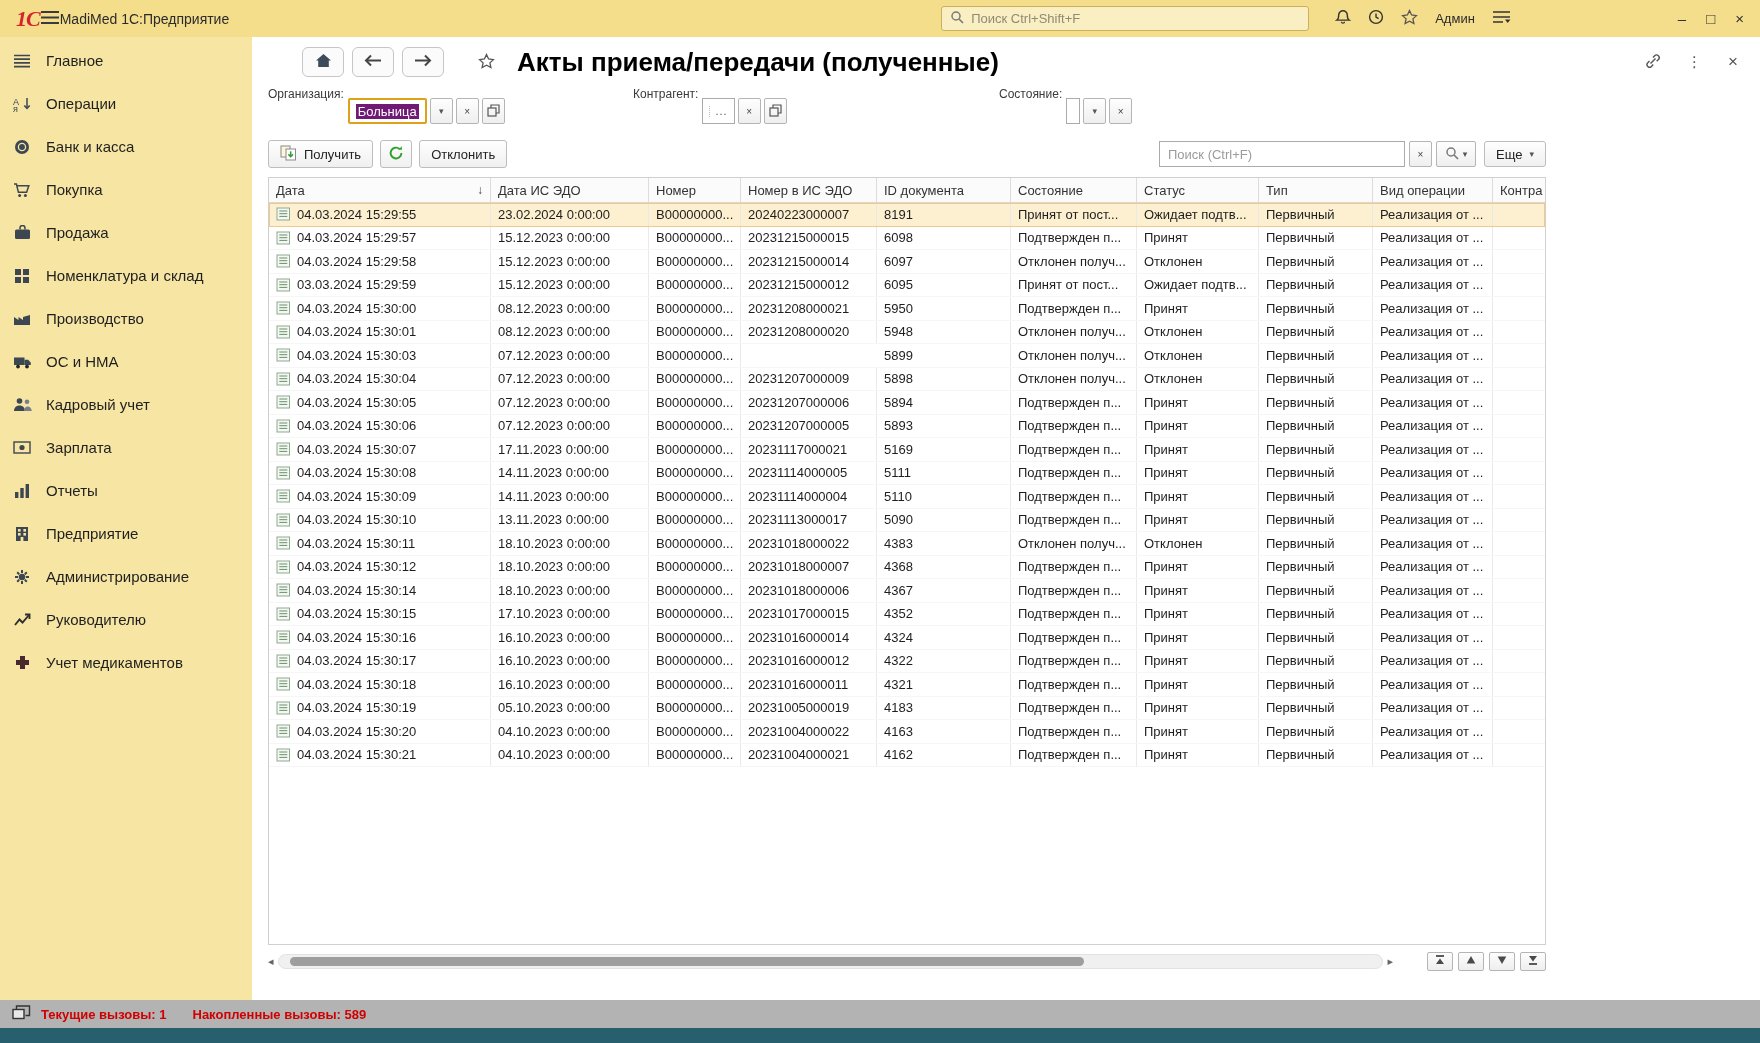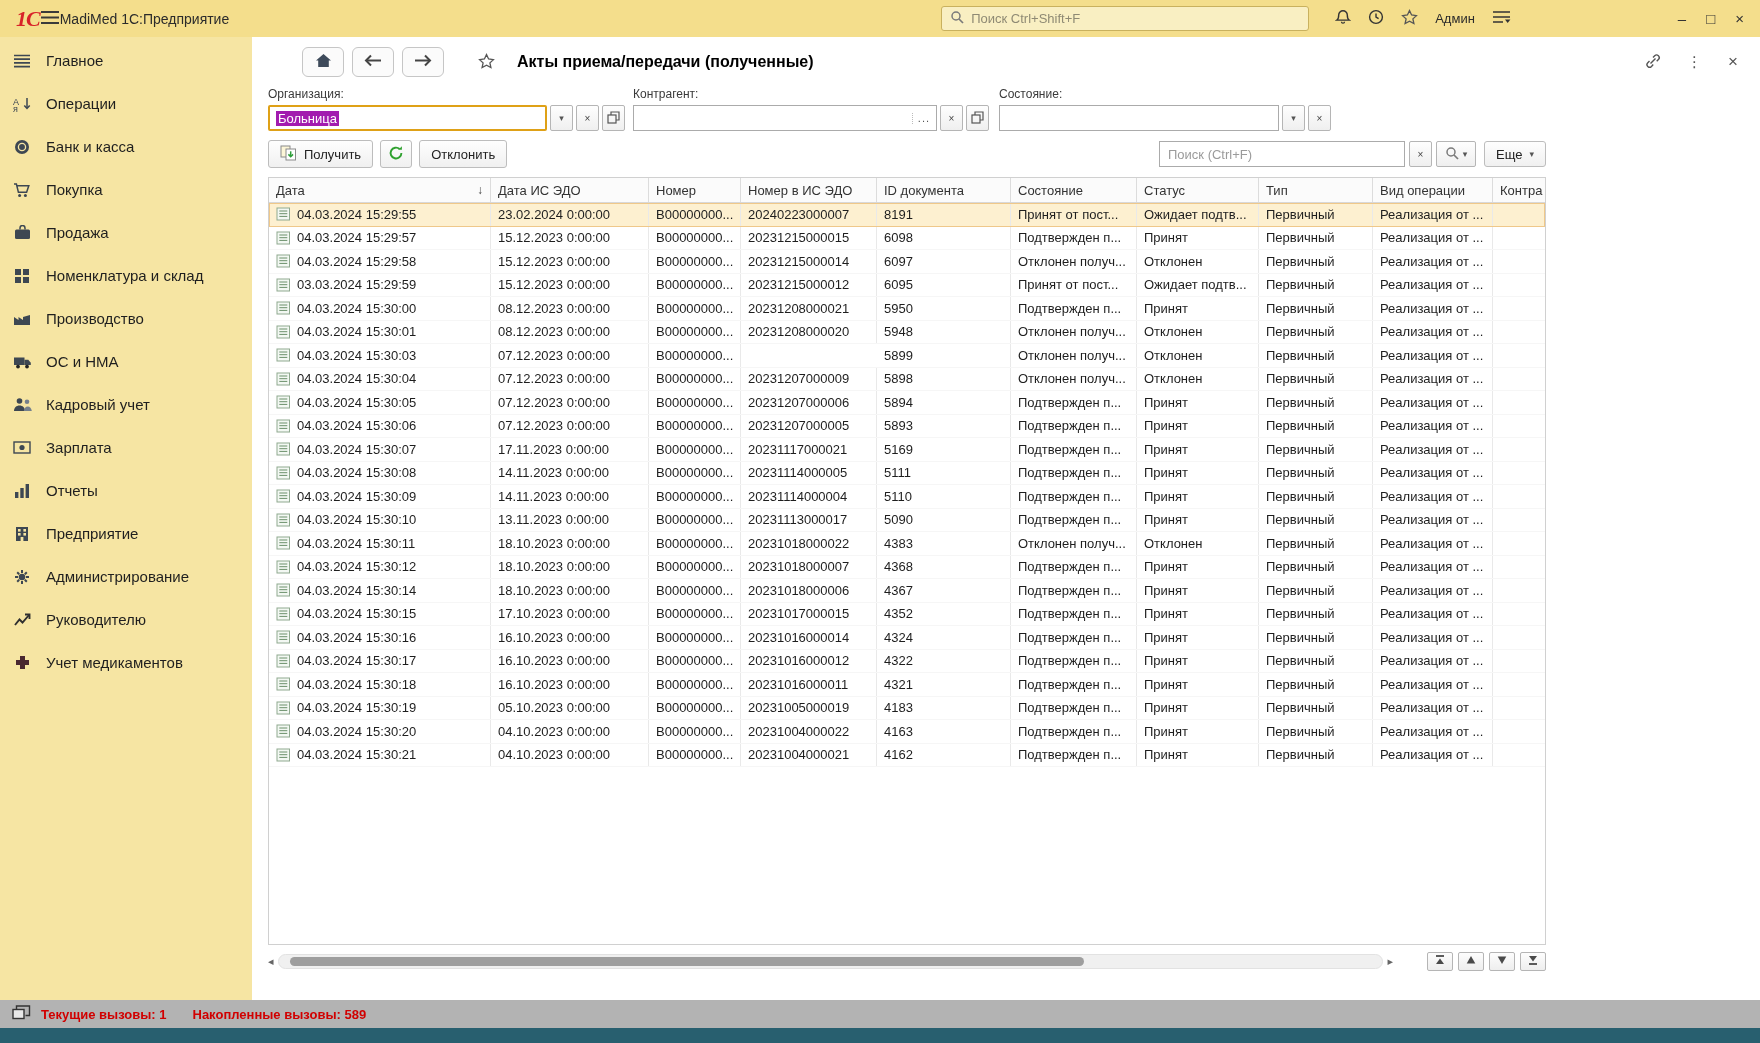--- a/index.html
+++ b/index.html
@@ -25,38 +25,38 @@
   .sidebar{width:252px;background:#F6E5A3;flex:0 0 auto;padding-top:2px;overflow:hidden}
   .sb-item{display:flex;align-items:center;gap:14px;height:43px;padding-left:12px;font-size:15px;color:#1F1F1F}
   .sb-icon{width:20px;display:flex;justify-content:center;align-items:center;flex:0 0 auto}
 
   .main{flex:1;background:#fff;display:flex;flex-direction:column;min-width:0;padding:0 14px 0 16px}
 
   
   .win-toolbar{display:flex;align-items:center;gap:8px;height:50px;padding-left:34px;flex:0 0 auto}
   .navb{width:42px;height:30px;border:1px solid #C6C6C6;border-radius:6px;background:#FBFBFB;display:flex;align-items:center;justify-content:center}
   .tool-star{margin-left:26px;display:flex;align-items:center}
-  .page-title{font-size:16px;font-weight:bold;color:#000;margin-left:14px;white-space:nowrap}
+  .page-title{font-size:26px;font-weight:bold;color:#000;margin-left:14px;white-space:nowrap}
   .wt-right{margin-left:auto;display:flex;align-items:center;gap:26px;padding-right:8px}
   .wt-ico{color:#555;font-size:15px;display:flex;align-items:center}
 
   
   .form-area{width:1278px;display:flex;flex-direction:column;flex:1;min-height:0}
 
   
   .filters{display:flex;height:48px;flex:0 0 auto}
-  .fgroup{display:flex;flex-direction:column;gap:4px}
+  .fgroup{display:flex;flex-direction:row;gap:4px}
   .fgroup.org{width:357px;margin-right:8px}
   .fgroup.contra{width:356px;margin-right:10px}
   .fgroup.state{width:332px}
   .flabel{font-size:12px;color:#3A3A3A}
   .frow{display:flex;align-items:center;gap:3px}
   .field{height:26px;border:1px solid #ABABAB;background:#fff;flex:1;display:flex;align-items:center;padding:0 6px;font-size:13px;min-width:0}
   .field.focused{border:2px solid #DFA117;border-radius:2px}
-  .selval{background:#a21caf;color:#fff;padding:0 2px}
+  .selval{background:#701a75;color:#fff;padding:0 2px}
   .inner-ellipsis{margin-left:auto;color:#555;font-size:11px;letter-spacing:1px;border-left:1px dotted #BBB;padding-left:5px;line-height:1}
   .fbtn{min-width:23px;height:26px;border:1px solid #B5B5B5;border-radius:2px;background:linear-gradient(#FEFEFE,#EFEFEF);display:flex;align-items:center;justify-content:center;font-size:10px;color:#444;padding:0 3px}
 
   
   .actions{display:flex;align-items:center;gap:7px;height:38px;flex:0 0 auto}
   .abtn{height:28px;border:1px solid #BDBDBD;border-radius:3px;background:linear-gradient(#FEFEFE,#F0F0F0);padding:0 11px;display:flex;align-items:center;gap:7px;font-size:13px;color:#222}
   .abtn.iconbtn{padding:0 7px}
   .actions-right{margin-left:auto;display:flex;align-items:center;gap:4px}
   .search-field{width:246px;height:26px;border:1px solid #ABABAB;display:flex;align-items:center;padding:0 8px}
   .search-field .ph{color:#9B9B9B;font-size:13px}

